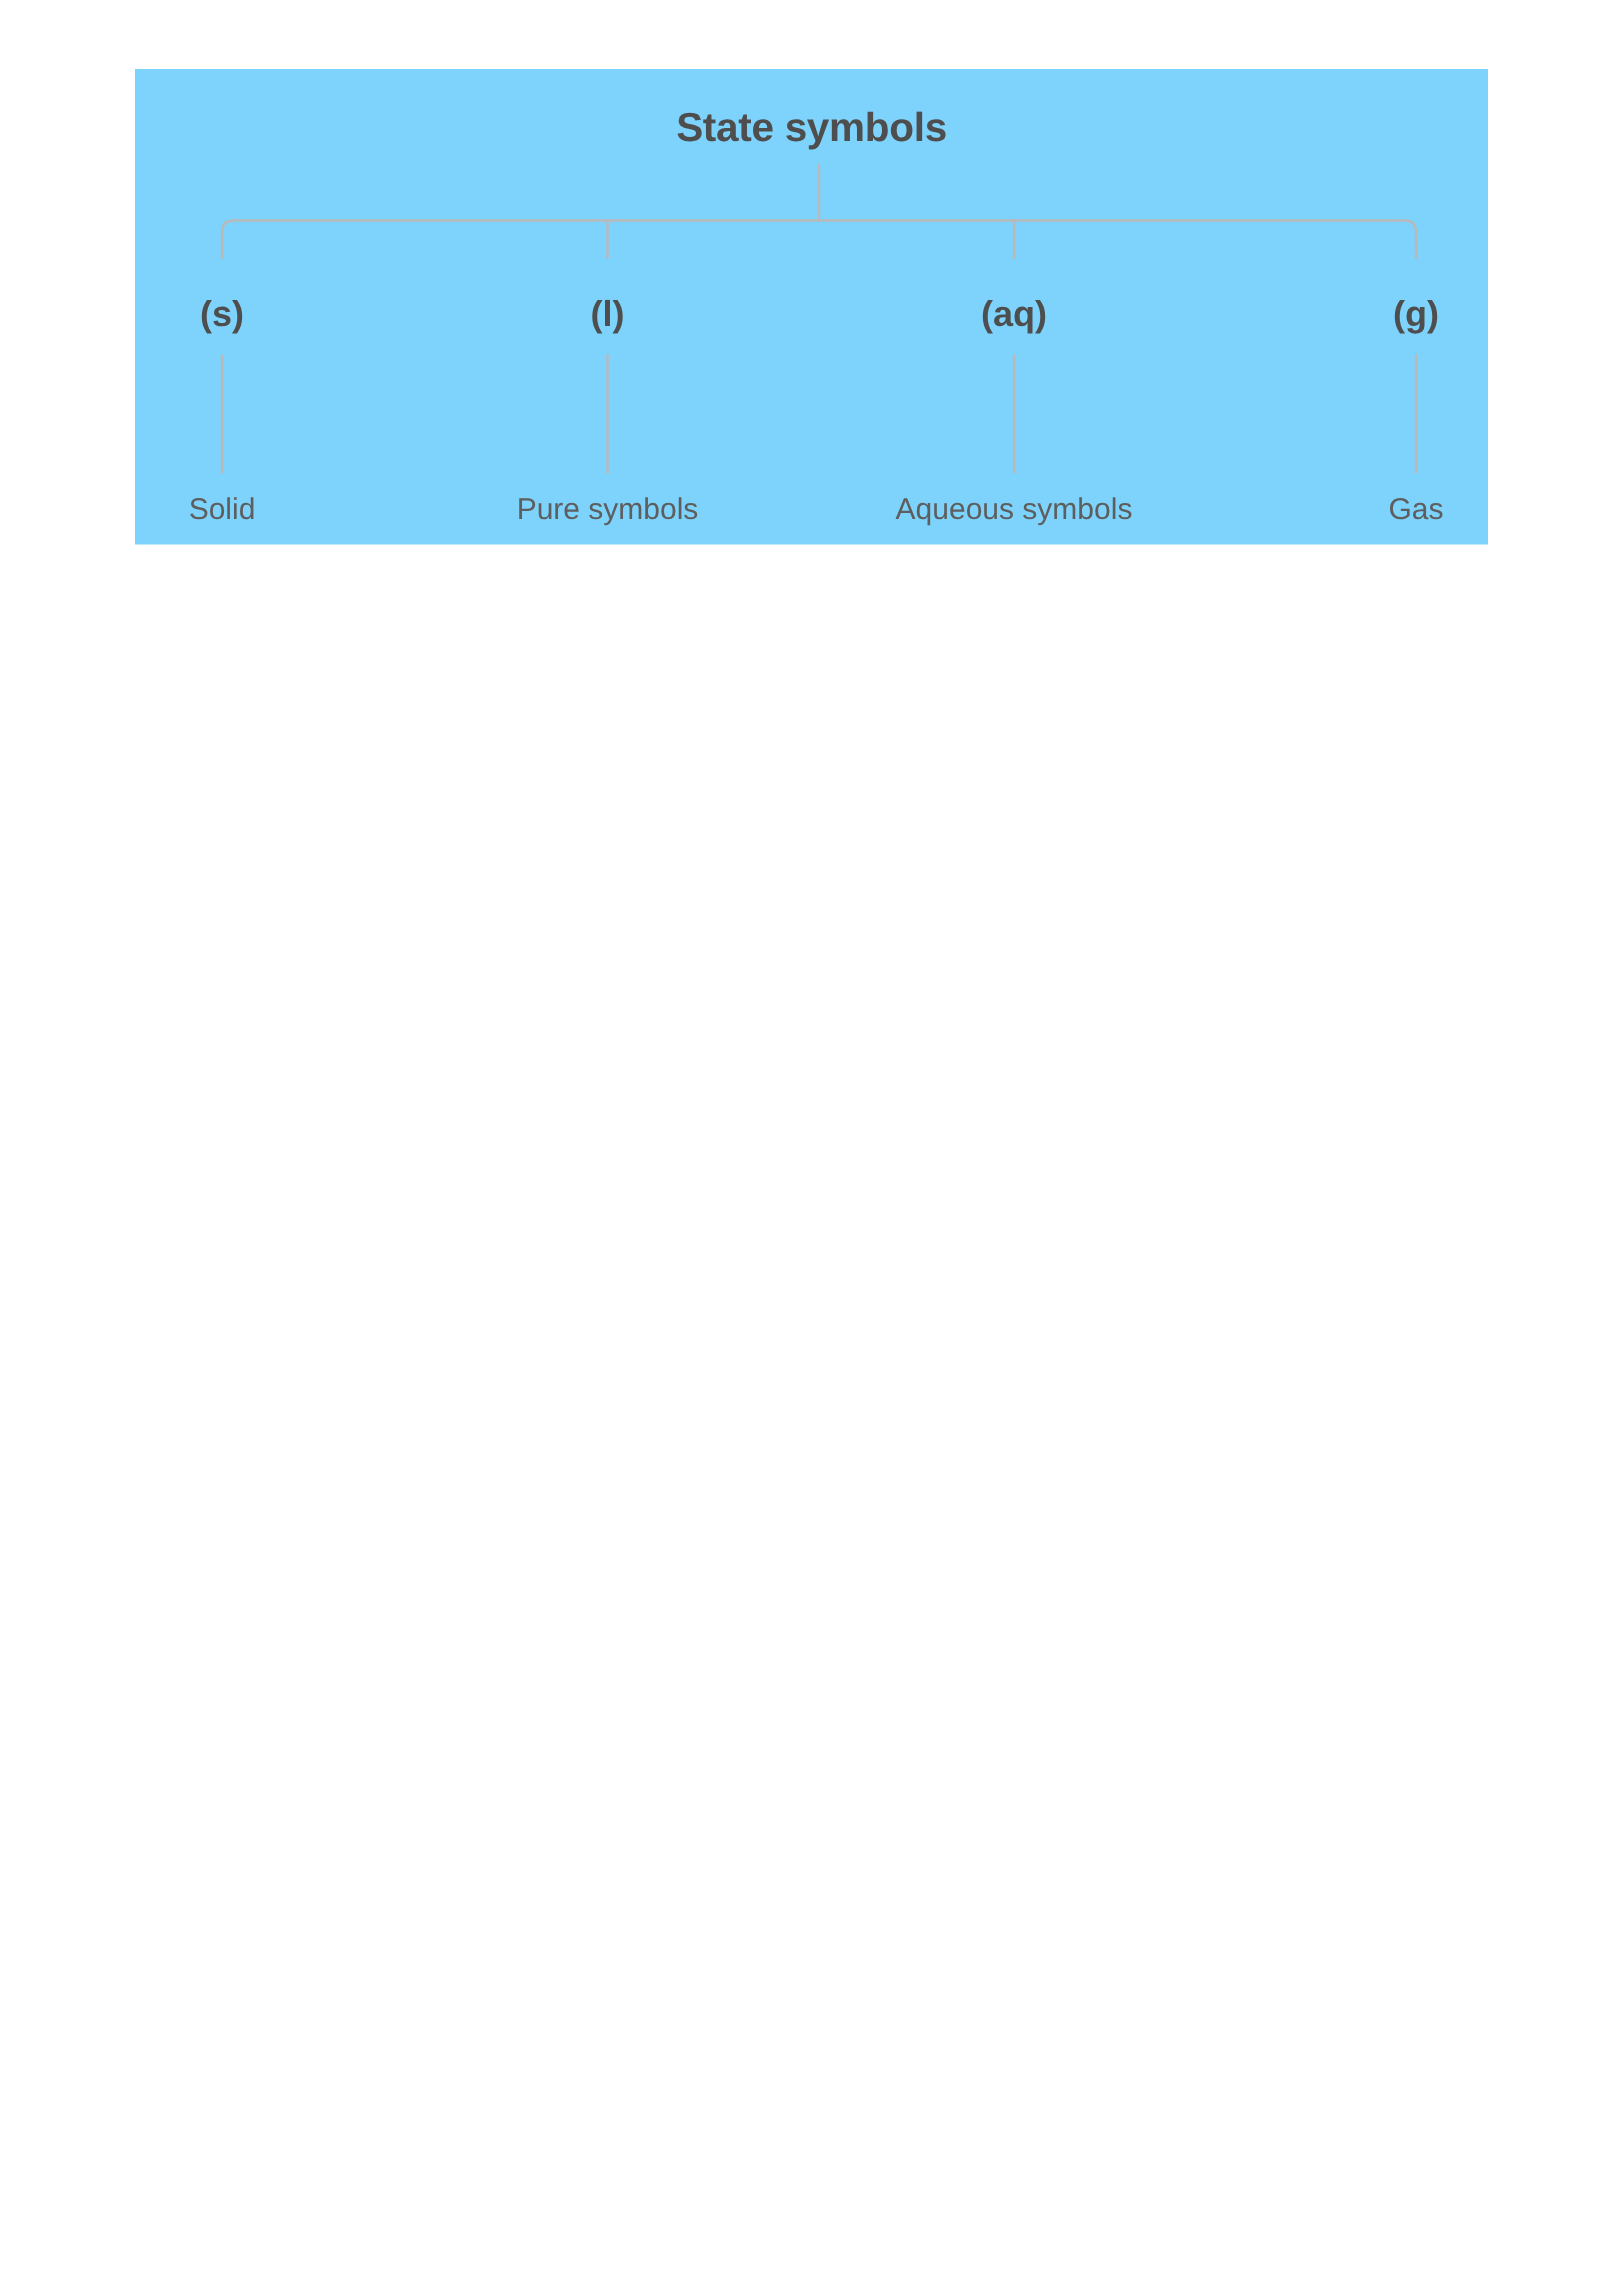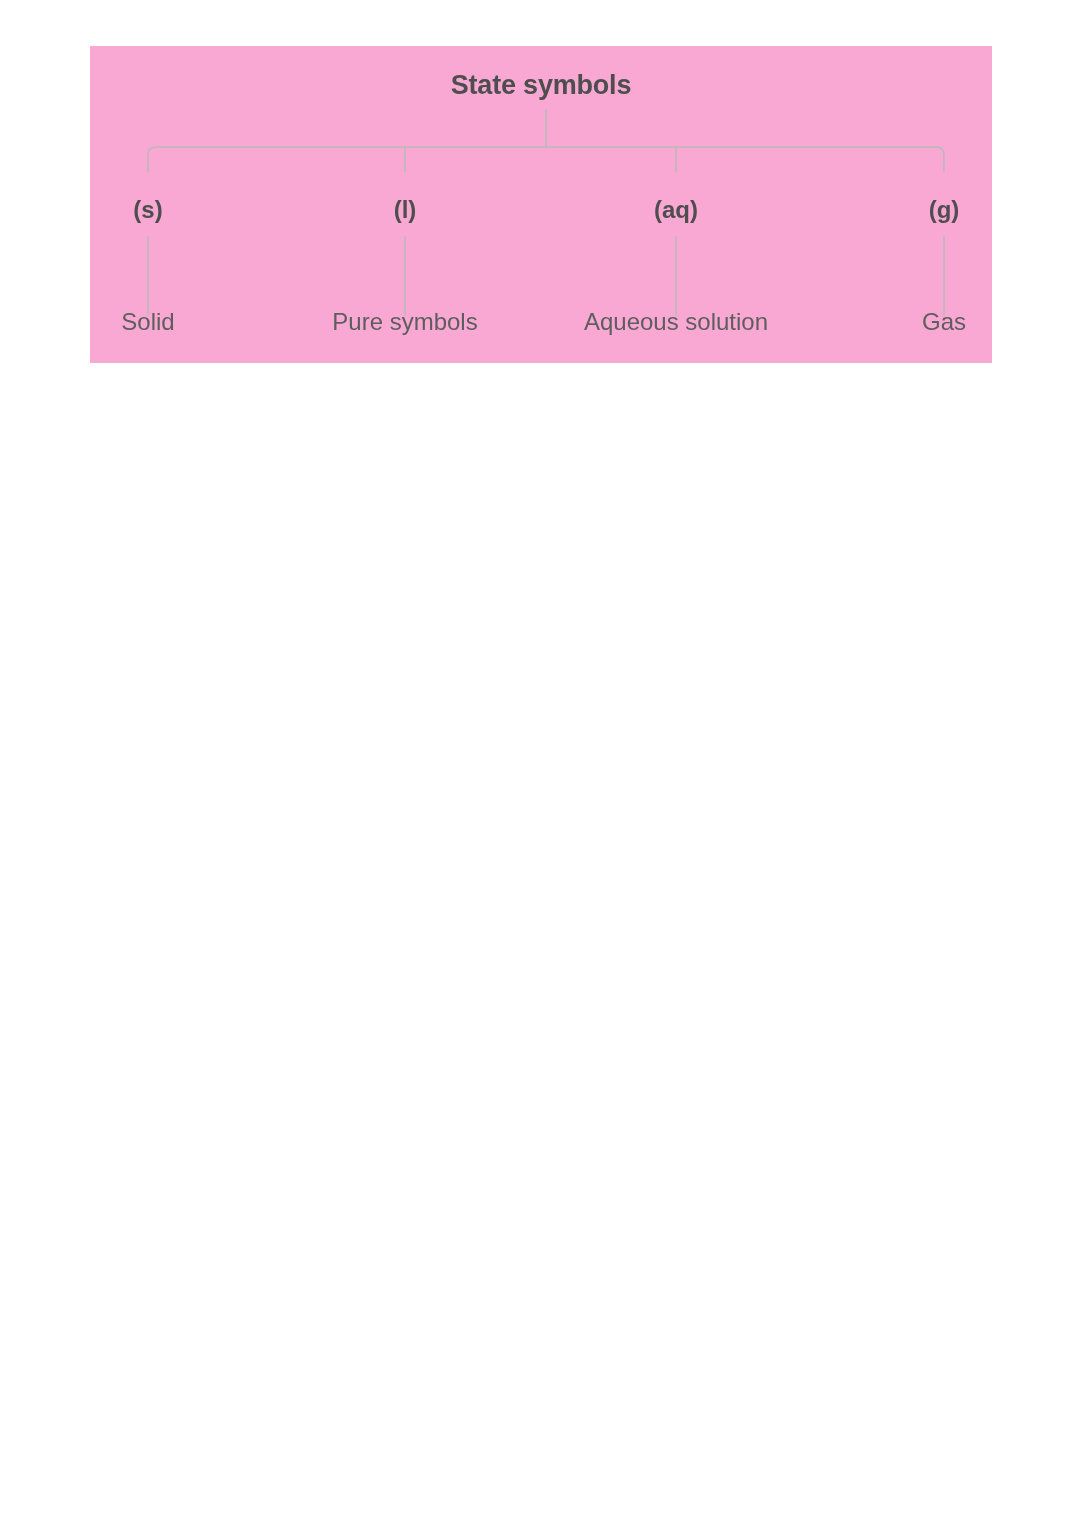--- a/index.html
+++ b/index.html
@@ -15,21 +15,21 @@
     -webkit-font-smoothing: antialiased;
   }
 
   
   #diagram-panel {
     position: absolute;
     left: 90px;
     top: 46px;
     width: 902px;
     height: 317px;
-    background: #f9a8d4;
+    background: #7dd3fc;
     overflow: hidden;
   }
 
   
   #diagram-title {
     position: absolute;
     left: 0;
     top: 24px;
     width: 902px;
     text-align: center;
@@ -64,25 +64,25 @@
     left: 0;
     width: 240px;
     text-align: center;
     font-size: 24px;
     font-weight: 600;
     color: #4e4e4e;
     white-space: nowrap;
   }
   .branch-desc {
     position: absolute;
-    top: 262px;
+    top: 283px;
     left: 0;
     width: 240px;
     text-align: center;
-    font-size: 24px;
+    font-size: 20px;
     font-weight: 400;
     color: #5e5e5e;
     white-space: nowrap;
   }
 </style>
 </head>
 <body>
 
 <div id="diagram-panel">
 
@@ -110,21 +110,21 @@
     <div class="branch-desc">Solid</div>
   </div>
 
   <div class="branch-col" style="left:315px;">
     <div class="branch-symbol">(l)</div>
     <div class="branch-desc">Pure symbols</div>
   </div>
 
   <div class="branch-col" style="left:586px;">
     <div class="branch-symbol">(aq)</div>
-    <div class="branch-desc">Aqueous solution</div>
+    <div class="branch-desc">Aqueous symbols</div>
   </div>
 
   <div class="branch-col" style="left:854px;">
     <div class="branch-symbol">(g)</div>
     <div class="branch-desc">Gas</div>
   </div>
 
 </div>
 
 </body></html>

